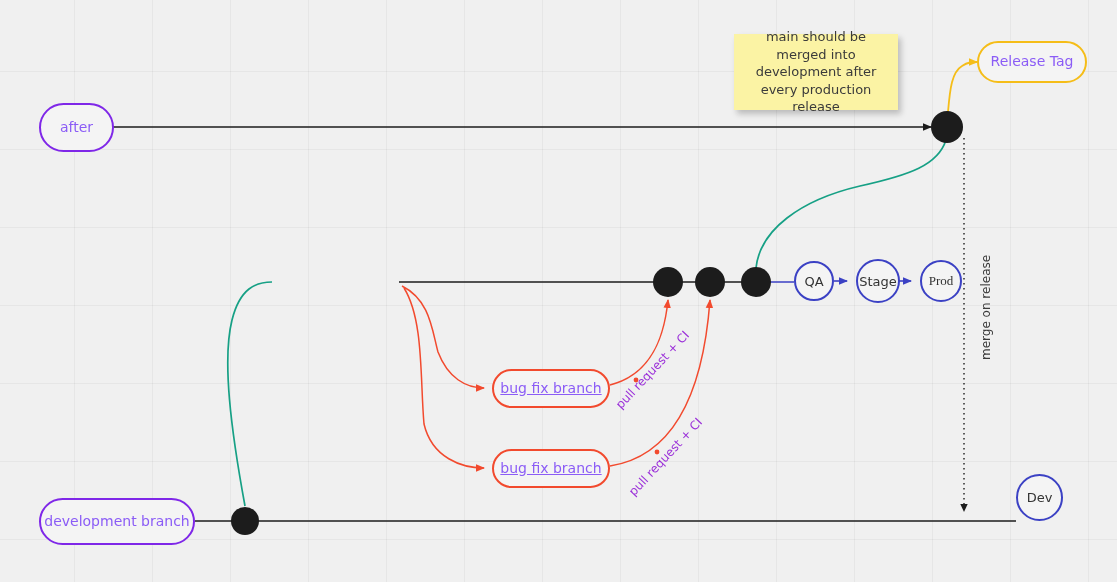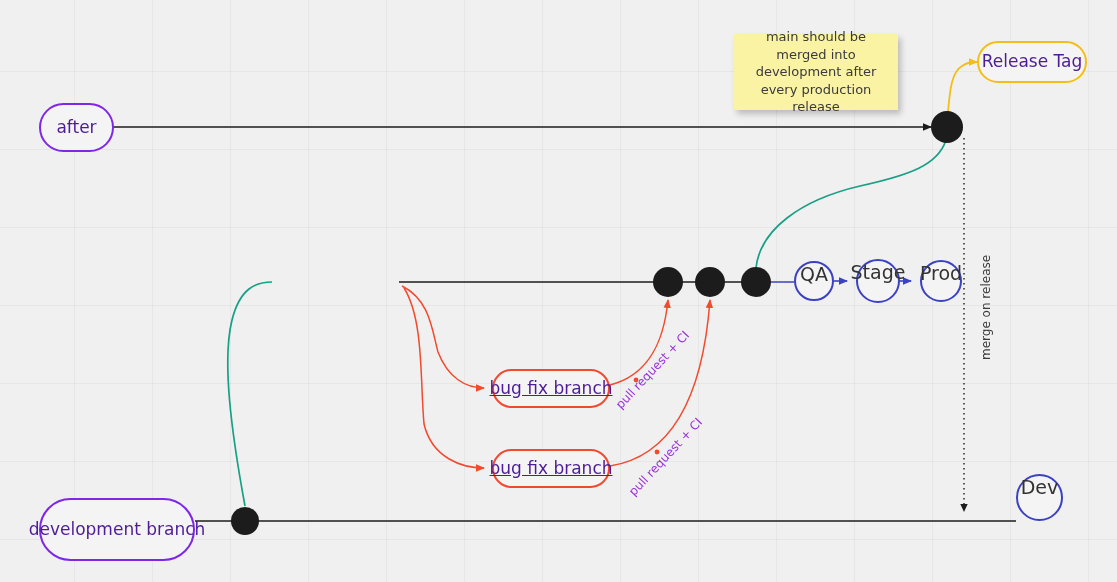--- a/index.html
+++ b/index.html
@@ -33,42 +33,42 @@
     position: absolute;
     box-sizing: border-box;
     display: flex;
     align-items: center;
     justify-content: center;
     text-align: right;
     background: #f4f4f4;
     border-style: solid;
     border-width: 2px;
     border-radius: 999px;
-    color: #4c1d95;
-    font-size: 17px;
+    color: #8b5cf6;
+    font-size: 14px;
     line-height: 1.25;
     white-space: nowrap;
   }
   .pill.purple { border-color: #7f27e8; }
   .pill.teal   { border-color: #16a085; }
   .pill.red    { border-color: #f24a2e; text-decoration: underline; }
   .pill.amber  { border-color: #f5bd18; }
 
   
   .circ {
     position: absolute;
     box-sizing: border-box;
     display: flex;
-    align-items: flex-start;
+    align-items: center;
     justify-content: center;
     border: 2px solid #3b41c4;
     border-radius: 50%;
     background: #f4f4f4;
     color: #333333;
-    font-size: 19px;
+    font-size: 13px;
   }
 
   
   .note {
     position: absolute;
     box-sizing: border-box;
     background: #fbf3a4;
     color: #3b3b3b;
     font-size: 13px;
     line-height: 1.35;
@@ -160,21 +160,21 @@
     <circle cx="710" cy="282" r="15" fill="#1c1c1c"></circle>
     <circle cx="756" cy="282" r="15" fill="#1c1c1c"></circle>
     <circle cx="245" cy="521" r="14" fill="#1c1c1c"></circle>
   </svg>
 
   <div class="pill purple" style="left:39px; top:103px; width:75px; height:49px;">
     <span>after</span>
   </div>
 
 
-  <div class="pill purple" style="left:39px; top:498px; width:156px; height:63px;">
+  <div class="pill purple" style="left:39px; top:498px; width:156px; height:47px;">
     <span>development branch</span>
   </div>
 
   <div class="pill red" style="left:492px; top:369px; width:118px; height:39px;">
     <span>bug fix branch</span>
   </div>
 
   <div class="pill red" style="left:492px; top:449px; width:118px; height:39px;">
     <span>bug fix branch</span>
   </div>
@@ -184,21 +184,21 @@
   </div>
 
   <div class="circ" style="left:794px; top:261px; width:40px; height:40px;">
     <span>QA</span>
   </div>
 
   <div class="circ" style="left:856px; top:259px; width:44px; height:44px;">
     <span>Stage</span>
   </div>
 
-  <div class="circ" style="left:920px; top:260px; width:42px; height:42px;">
+  <div class="circ" style="left:920px; top:260px; width:42px; height:42px;font-family:Liberation Serif, serif;">
     <span>Prod</span>
   </div>
 
   <div class="circ" style="left:1016px; top:474px; width:47px; height:47px;">
     <span>Dev</span>
   </div>
 
   <div class="note" style="left:734px; top:34px; width:164px; height:76px;">
     <span>main should be merged into development after every production release</span>
   </div>

